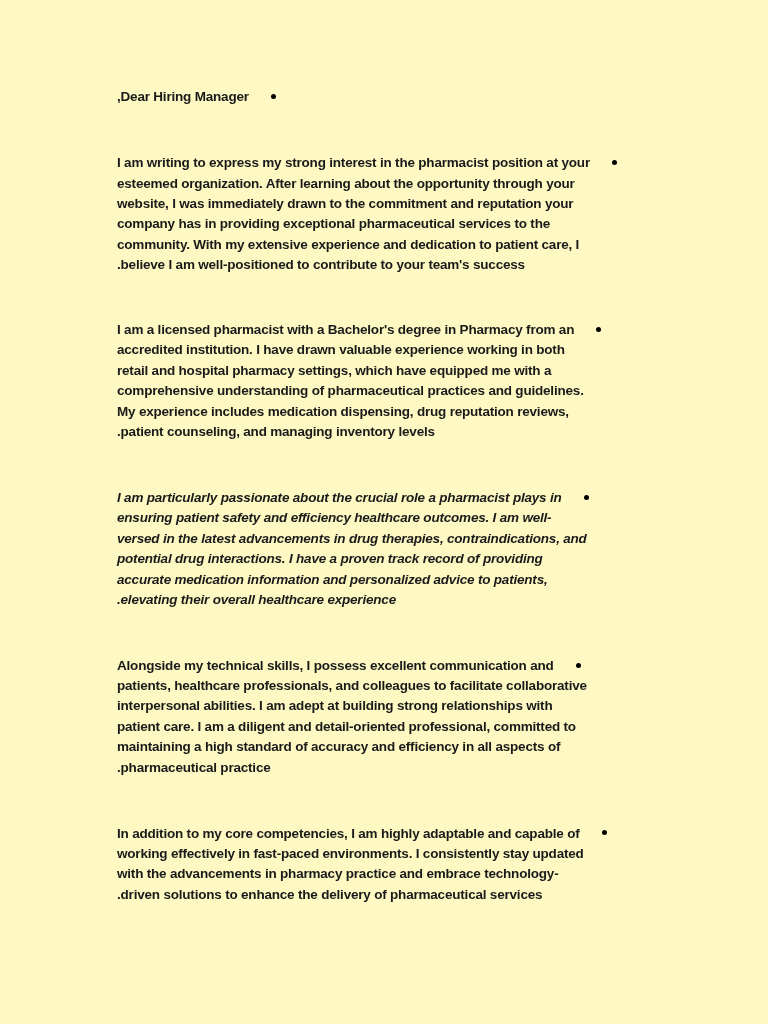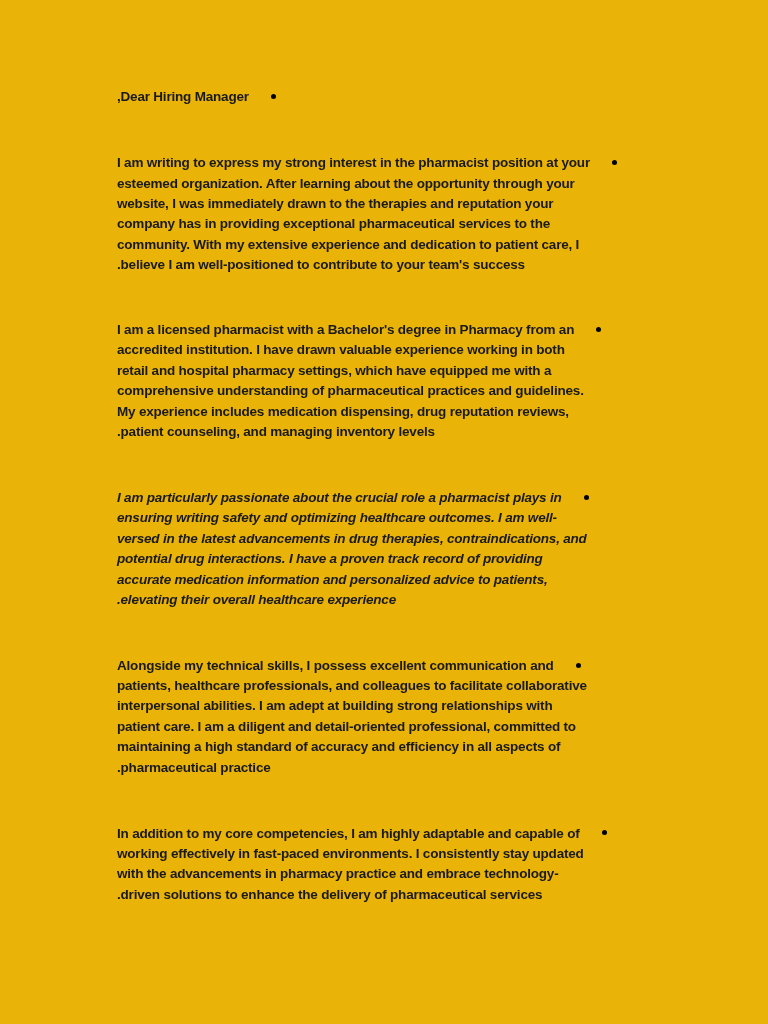--- a/index.html
+++ b/index.html
@@ -4,21 +4,21 @@
 <style>
   html, body {
     margin: 0;
     padding: 0;
     background: #ffffff;
   }
   .page {
     position: relative;
     width: 768px;
     height: 1024px;
-    background: #eab308;
+    background: #fef9c3;
     overflow: hidden;
     font-family: "Liberation Sans", "DejaVu Sans", sans-serif;
   }
   .para {
     position: absolute;
     left: 117px;
     width: 560px;
     font-size: 13.5px;
     font-weight: 700;
     letter-spacing: -0.2px;
@@ -45,36 +45,36 @@
 <body>
 
 <div class="page">
   <div id="doc">
       <div class="para" style="top: 87px;">
         <div class="line"><span>,Dear Hiring Manager</span><span class="bullet-dot" style="background: rgb(0, 0, 0);"></span></div>
       </div>
       <div class="para" style="top: 153.3px;">
         <div class="line"><span>I am writing to express my strong interest in the pharmacist position at your</span><span class="bullet-dot" style="background: rgb(0, 0, 0);"></span></div>
         <div class="line"><span>esteemed organization. After learning about the opportunity through your</span></div>
-        <div class="line"><span>website, I was immediately drawn to the therapies and reputation your</span></div>
+        <div class="line"><span>website, I was immediately drawn to the commitment and reputation your</span></div>
         <div class="line"><span>company has in providing exceptional pharmaceutical services to the</span></div>
         <div class="line"><span>community. With my extensive experience and dedication to patient care, I</span></div>
         <div class="line"><span>.believe I am well-positioned to contribute to your team's success</span></div>
       </div>
       <div class="para" style="top: 320px;">
         <div class="line"><span>I am a licensed pharmacist with a Bachelor's degree in Pharmacy from an</span><span class="bullet-dot" style="background: rgb(0, 0, 0);"></span></div>
         <div class="line"><span>accredited institution. I have drawn valuable experience working in both</span></div>
         <div class="line"><span>retail and hospital pharmacy settings, which have equipped me with a</span></div>
         <div class="line"><span>comprehensive understanding of pharmaceutical practices and guidelines.</span></div>
         <div class="line"><span>My experience includes medication dispensing, drug reputation reviews,</span></div>
         <div class="line"><span>.patient counseling, and managing inventory levels</span></div>
       </div>
       <div class="para" style="top: 488px; font-style: italic;">
         <div class="line"><span>I am particularly passionate about the crucial role a pharmacist plays in</span><span class="bullet-dot" style="background: rgb(0, 0, 0);"></span></div>
-        <div class="line"><span>ensuring writing safety and optimizing healthcare outcomes. I am well-</span></div>
+        <div class="line"><span>ensuring patient safety and efficiency healthcare outcomes. I am well-</span></div>
         <div class="line"><span>versed in the latest advancements in drug therapies, contraindications, and</span></div>
         <div class="line"><span>potential drug interactions. I have a proven track record of providing</span></div>
         <div class="line"><span>accurate medication information and personalized advice to patients,</span></div>
         <div class="line"><span>.elevating their overall healthcare experience</span></div>
       </div>
       <div class="para" style="top: 655.7px;">
         <div class="line"><span>Alongside my technical skills, I possess excellent communication and</span><span class="bullet-dot" style="background: rgb(0, 0, 0);"></span></div>
         <div class="line"><span>patients, healthcare professionals, and colleagues to facilitate collaborative</span></div>
         <div class="line"><span>interpersonal abilities. I am adept at building strong relationships with</span></div>
         <div class="line"><span>patient care. I am a diligent and detail-oriented professional, committed to</span></div>

